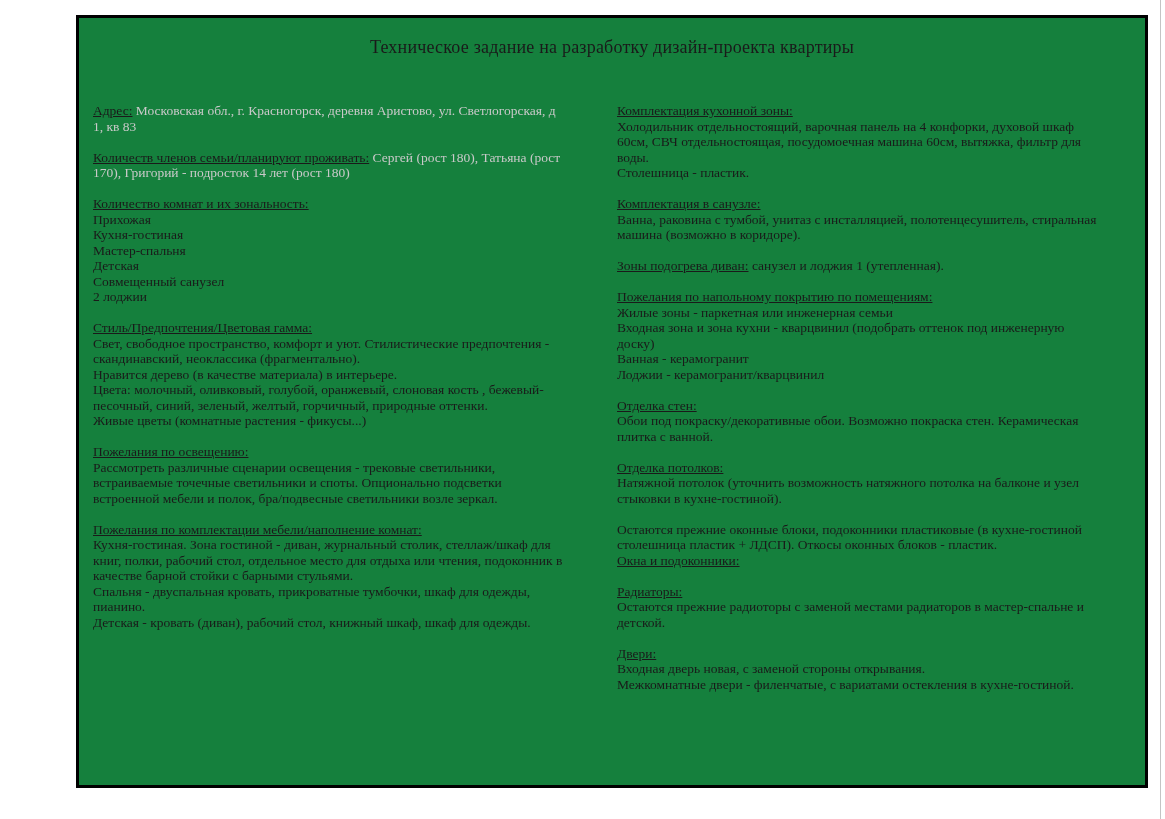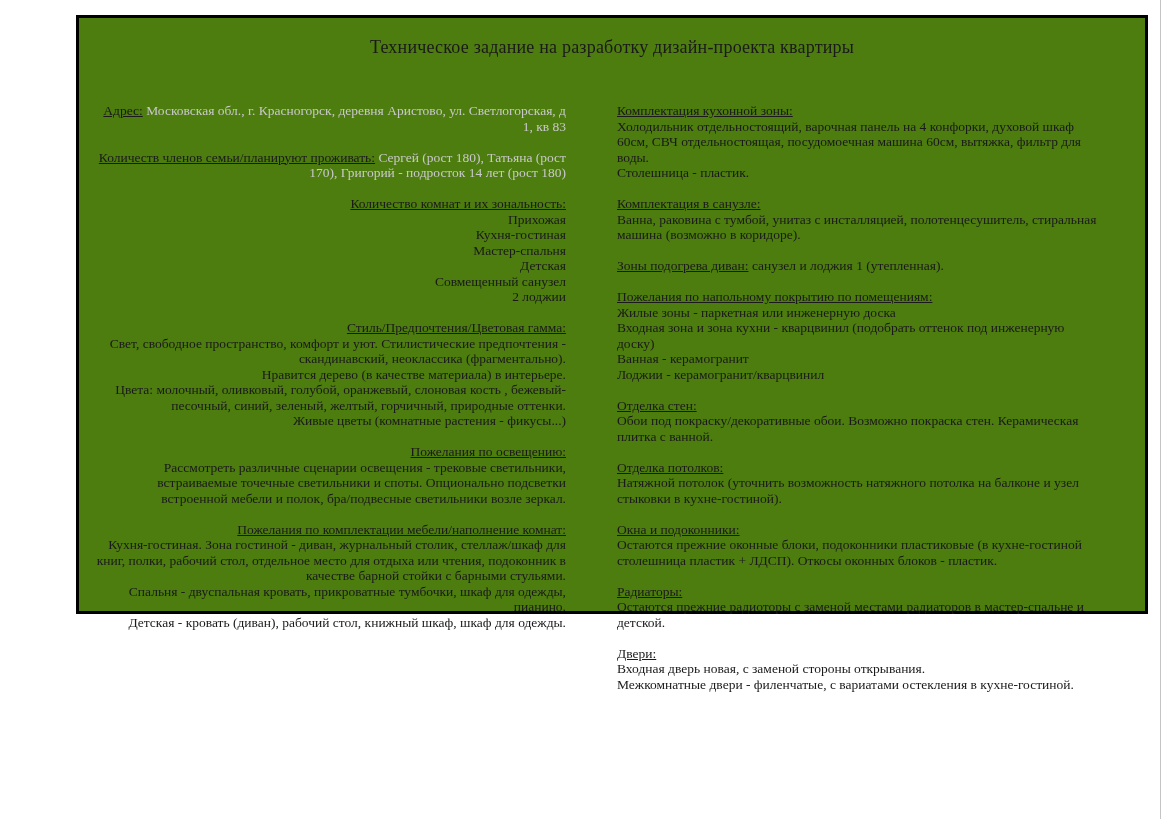--- a/index.html
+++ b/index.html
@@ -13,38 +13,38 @@
     position: relative;
     overflow: hidden;
     font-family: "Liberation Serif", serif;
     color: #1a1a1a;
   }
   .page-frame {
     position: absolute;
     left: 76px;
     top: 15px;
     width: 1072px;
-    height: 599px;
+    height: 773px;
     border: 3px solid #000000;
     box-sizing: border-box;
-    background: #4d7c0f;
+    background: #15803d;
   }
   .doc-title {
     text-align: center;
     font-size: 18px;
     line-height: 24px;
     margin: 17px 40px 0 40px;
     letter-spacing: 0.2px;
   }
   .columns {
     display: flex;
     margin-top: 44px;
     padding-left: 14px;
   }
-  .col-left  { width: 473px; flex: none; text-align: right; }
+  .col-left  { width: 473px; flex: none; }
   .col-right { width: 481px; flex: none; margin-left: 51px; }
   .section { margin: 0 0 15.5px 0; }
   .para {
     margin: 0;
     font-size: 13.5px;
     line-height: 15.5px;
   }
   .heading { text-decoration: underline; }
   .muted { color: #c9c9c9; }
   .screen-right-edge {
@@ -105,36 +105,36 @@
         </div>
         <div class="section">
           <p class="para heading">Комплектация в санузле:</p>
           <p class="para">Ванна, раковина с тумбой, унитаз с инсталляцией, полотенцесушитель, стиральная машина (возможно в коридоре).</p>
         </div>
         <div class="section">
           <p class="para"><span class="heading">Зоны подогрева диван:</span><span> санузел и лоджия 1 (утепленная).</span></p>
         </div>
         <div class="section">
           <p class="para heading">Пожелания по напольному покрытию по помещениям:</p>
-          <p class="para">Жилые зоны - паркетная или инженерную доска</p>
+          <p class="para">Жилые зоны - паркетная или инженерная семьи</p>
           <p class="para">Входная зона и зона кухни - кварцвинил (подобрать оттенок под инженерную доску)</p>
           <p class="para">Ванная - керамогранит</p>
           <p class="para">Лоджии - керамогранит/кварцвинил</p>
         </div>
         <div class="section">
           <p class="para heading">Отделка стен:</p>
           <p class="para">Обои под покраску/декоративные обои. Возможно покраска стен. Керамическая плитка с ванной.</p>
         </div>
         <div class="section">
           <p class="para heading">Отделка потолков:</p>
           <p class="para">Натяжной потолок (уточнить возможность натяжного потолка на балконе и узел стыковки в кухне-гостиной).</p>
         </div>
         <div class="section">
+          <p class="para">Остаются прежние оконные блоки, подоконники пластиковые (в кухне-гостиной столешница пластик + ЛДСП). Откосы оконных блоков - пластик.</p>
           <p class="para heading">Окна и подоконники:</p>
-          <p class="para">Остаются прежние оконные блоки, подоконники пластиковые (в кухне-гостиной столешница пластик + ЛДСП). Откосы оконных блоков - пластик.</p>
         </div>
         <div class="section">
           <p class="para heading">Радиаторы:</p>
           <p class="para">Остаются прежние радиоторы с заменой местами радиаторов в мастер-спальне и детской.</p>
         </div>
         <div class="section">
           <p class="para heading">Двери:</p>
           <p class="para">Входная дверь новая, с заменой стороны открывания.</p>
           <p class="para">Межкомнатные двери - филенчатые, с вариатами остекления в кухне-гостиной.</p>
         </div>

